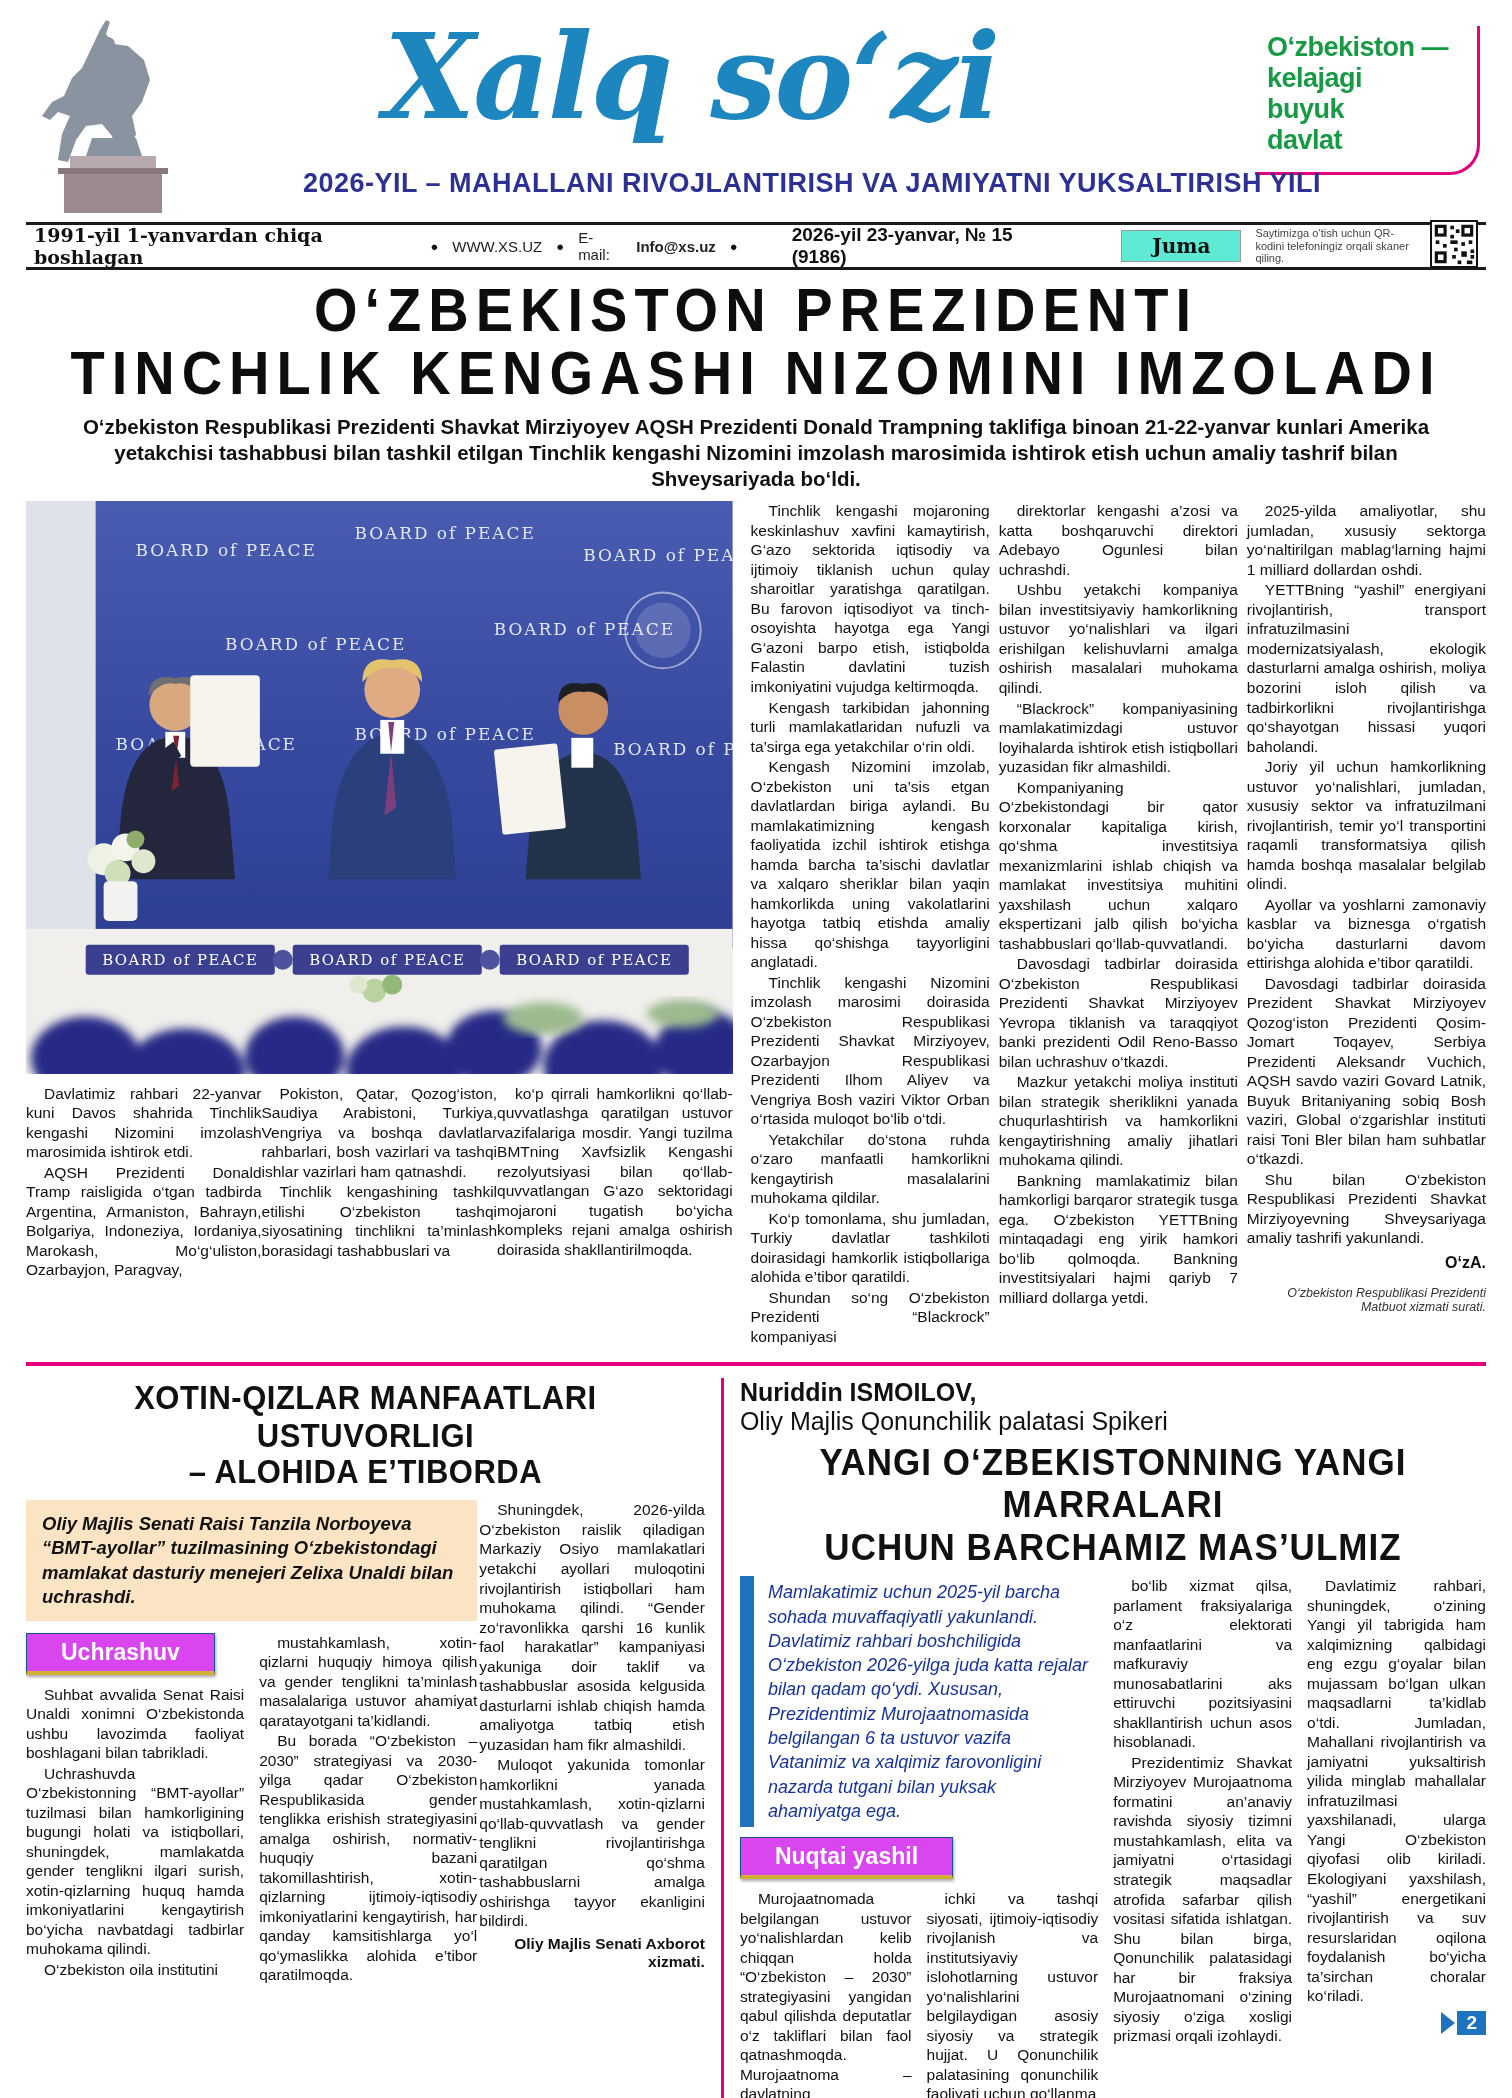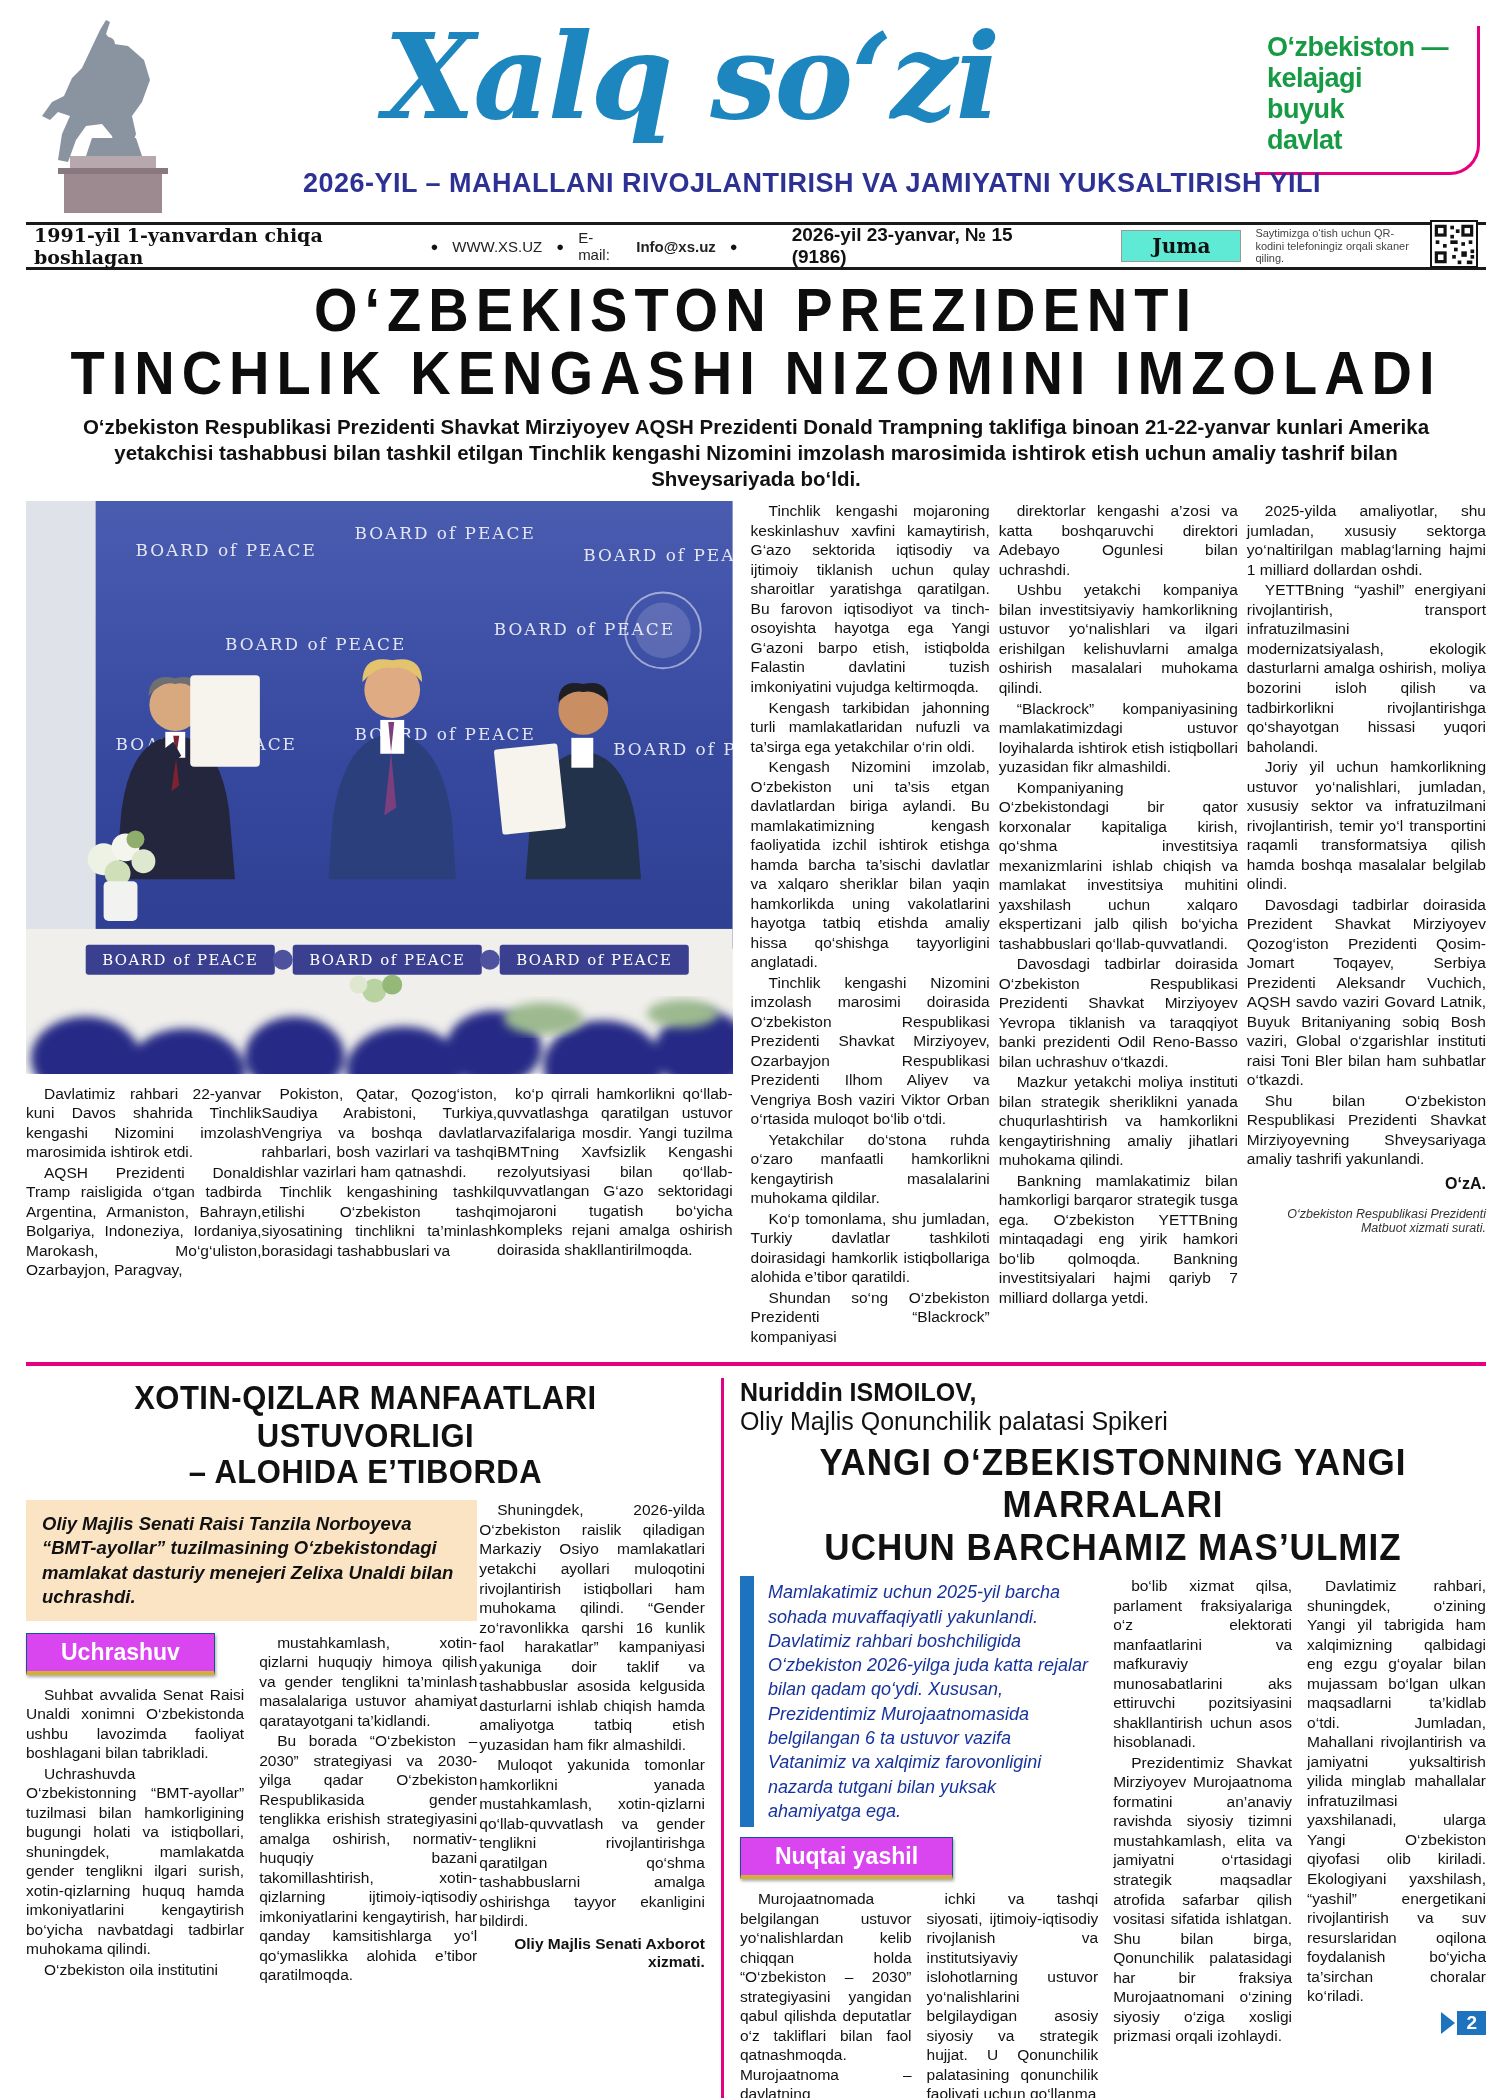--- a/index.html
+++ b/index.html
@@ -279,20 +279,21 @@
             <p>Kompaniyaning O‘zbekistondagi bir qator korxonalar kapitaliga kirish, qo‘shma investitsiya mexanizmlarini ishlab chiqish va mamlakat investitsiya muhitini yaxshilash uchun xalqaro ekspertizani jalb qilish bo‘yicha tashabbuslari qo‘llab-quvvatlandi.</p>
             <p>Davosdagi tadbirlar doirasida O‘zbekiston Respublikasi Prezidenti Shavkat Mirziyoyev Yevropa tiklanish va taraqqiyot banki prezidenti Odil Reno-Basso bilan uchrashuv o‘tkazdi.</p>
             <p>Mazkur yetakchi moliya instituti bilan strategik sheriklikni yanada chuqurlashtirish va hamkorlikni kengaytirishning amaliy jihatlari muhokama qilindi.</p>
             <p>Bankning mamlakatimiz bilan hamkorligi barqaror strategik tusga ega. O‘zbekiston YETTBning mintaqadagi eng yirik hamkori bo‘lib qolmoqda. Bankning investitsiyalari hajmi qariyb 7 milliard dollarga yetdi.</p>
           </div>
         <div class="bodycol">
           <div>
               <p>2025-yilda amaliyotlar, shu jumladan, xususiy sektorga yo‘naltirilgan mablag‘larning hajmi 1 milliard dollardan oshdi.</p>
               <p>YETTBning “yashil” energiyani rivojlantirish, transport infratuzilmasini modernizatsiyalash, ekologik dasturlarni amalga oshirish, moliya bozorini isloh qilish va tadbirkorlikni rivojlantirishga qo‘shayotgan hissasi yuqori baholandi.</p>
               <p>Joriy yil uchun hamkorlikning ustuvor yo‘nalishlari, jumladan, xususiy sektor va infratuzilmani rivojlantirish, temir yo‘l transportini raqamli transformatsiya qilish hamda boshqa masalalar belgilab olindi.</p>
+              <p>Ayollar va yoshlarni zamonaviy kasblar va biznesga o‘rgatish bo‘yicha dasturlarni davom ettirishga alohida e’tibor qaratildi.</p>
               <p>Davosdagi tadbirlar doirasida Prezident Shavkat Mirziyoyev Qozog‘iston Prezidenti Qosim-Jomart Toqayev, Serbiya Prezidenti Aleksandr Vuchich, AQSH savdo vaziri Govard Latnik, Buyuk Britaniyaning sobiq Bosh vaziri, Global o‘zgarishlar instituti raisi Toni Bler bilan ham suhbatlar o‘tkazdi.</p>
               <p>Shu bilan O‘zbekiston Respublikasi Prezidenti Shavkat Mirziyoyevning Shveysariyaga amaliy tashrifi yakunlandi.</p>
             </div>
           <div class="signoff">O‘zA.</div>
           <div class="credit">O‘zbekiston Respublikasi Prezidenti Matbuot xizmati surati.</div>
         </div>
       </div>
     </div>
   </section>
 

